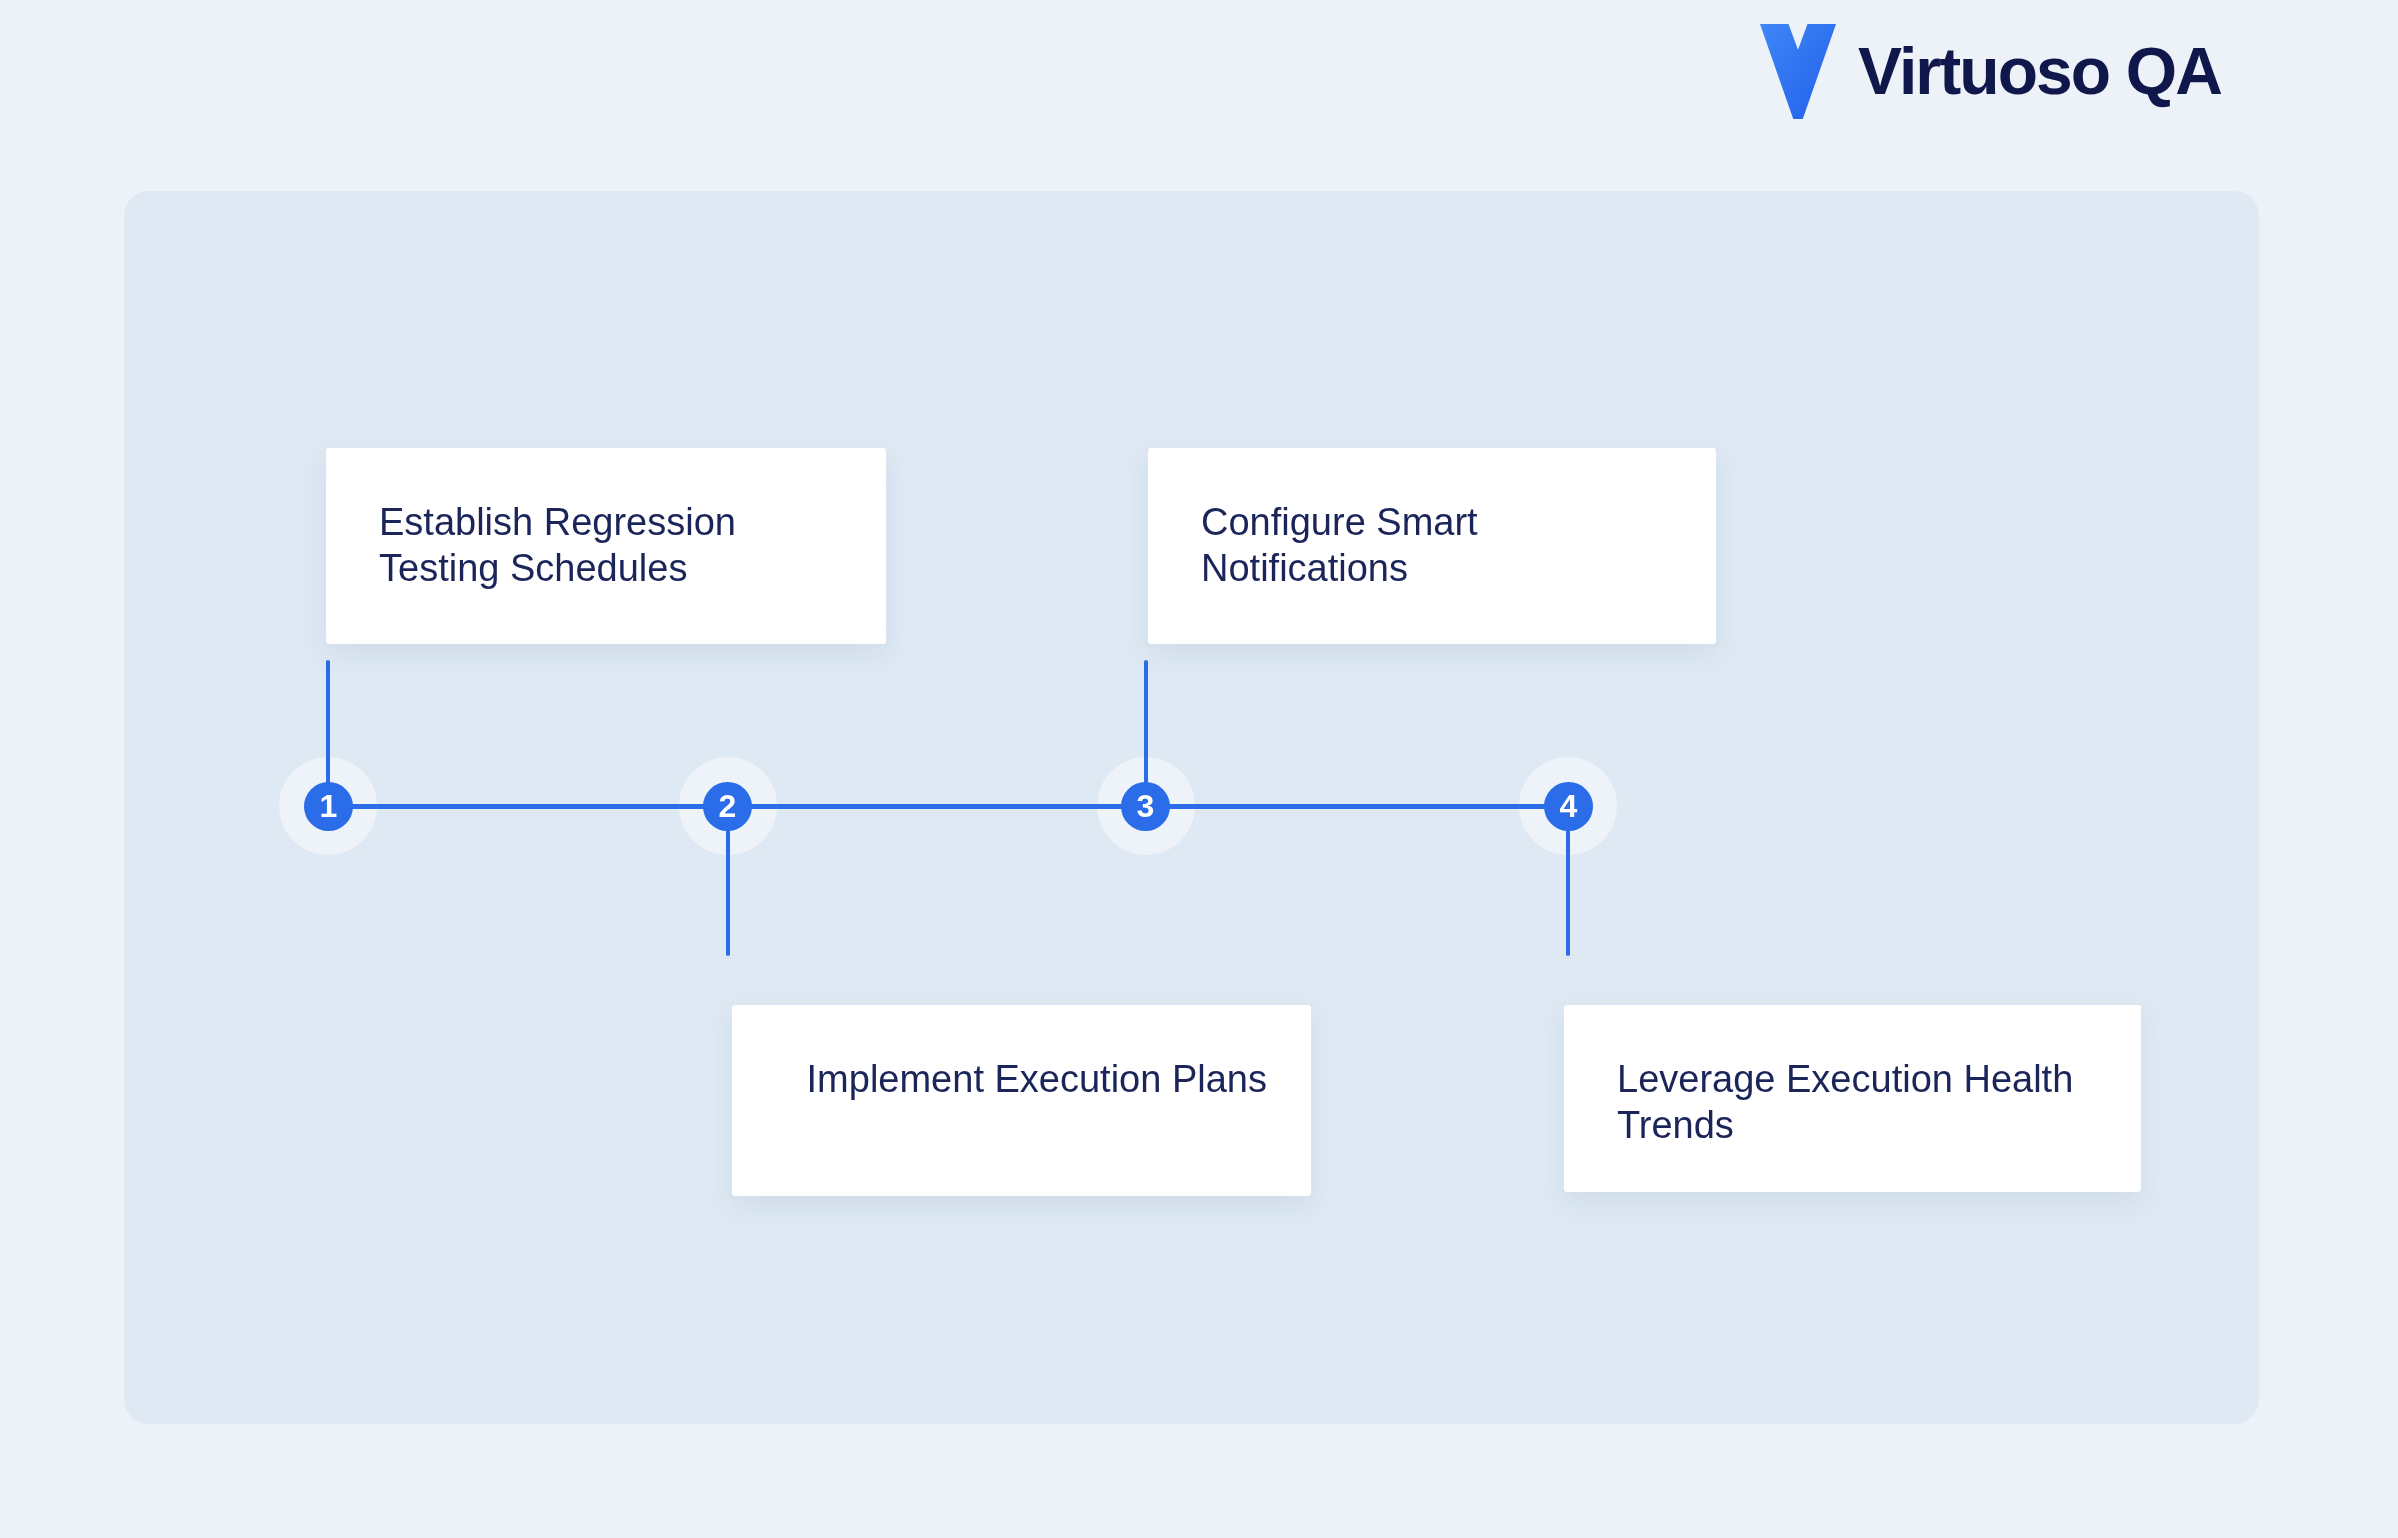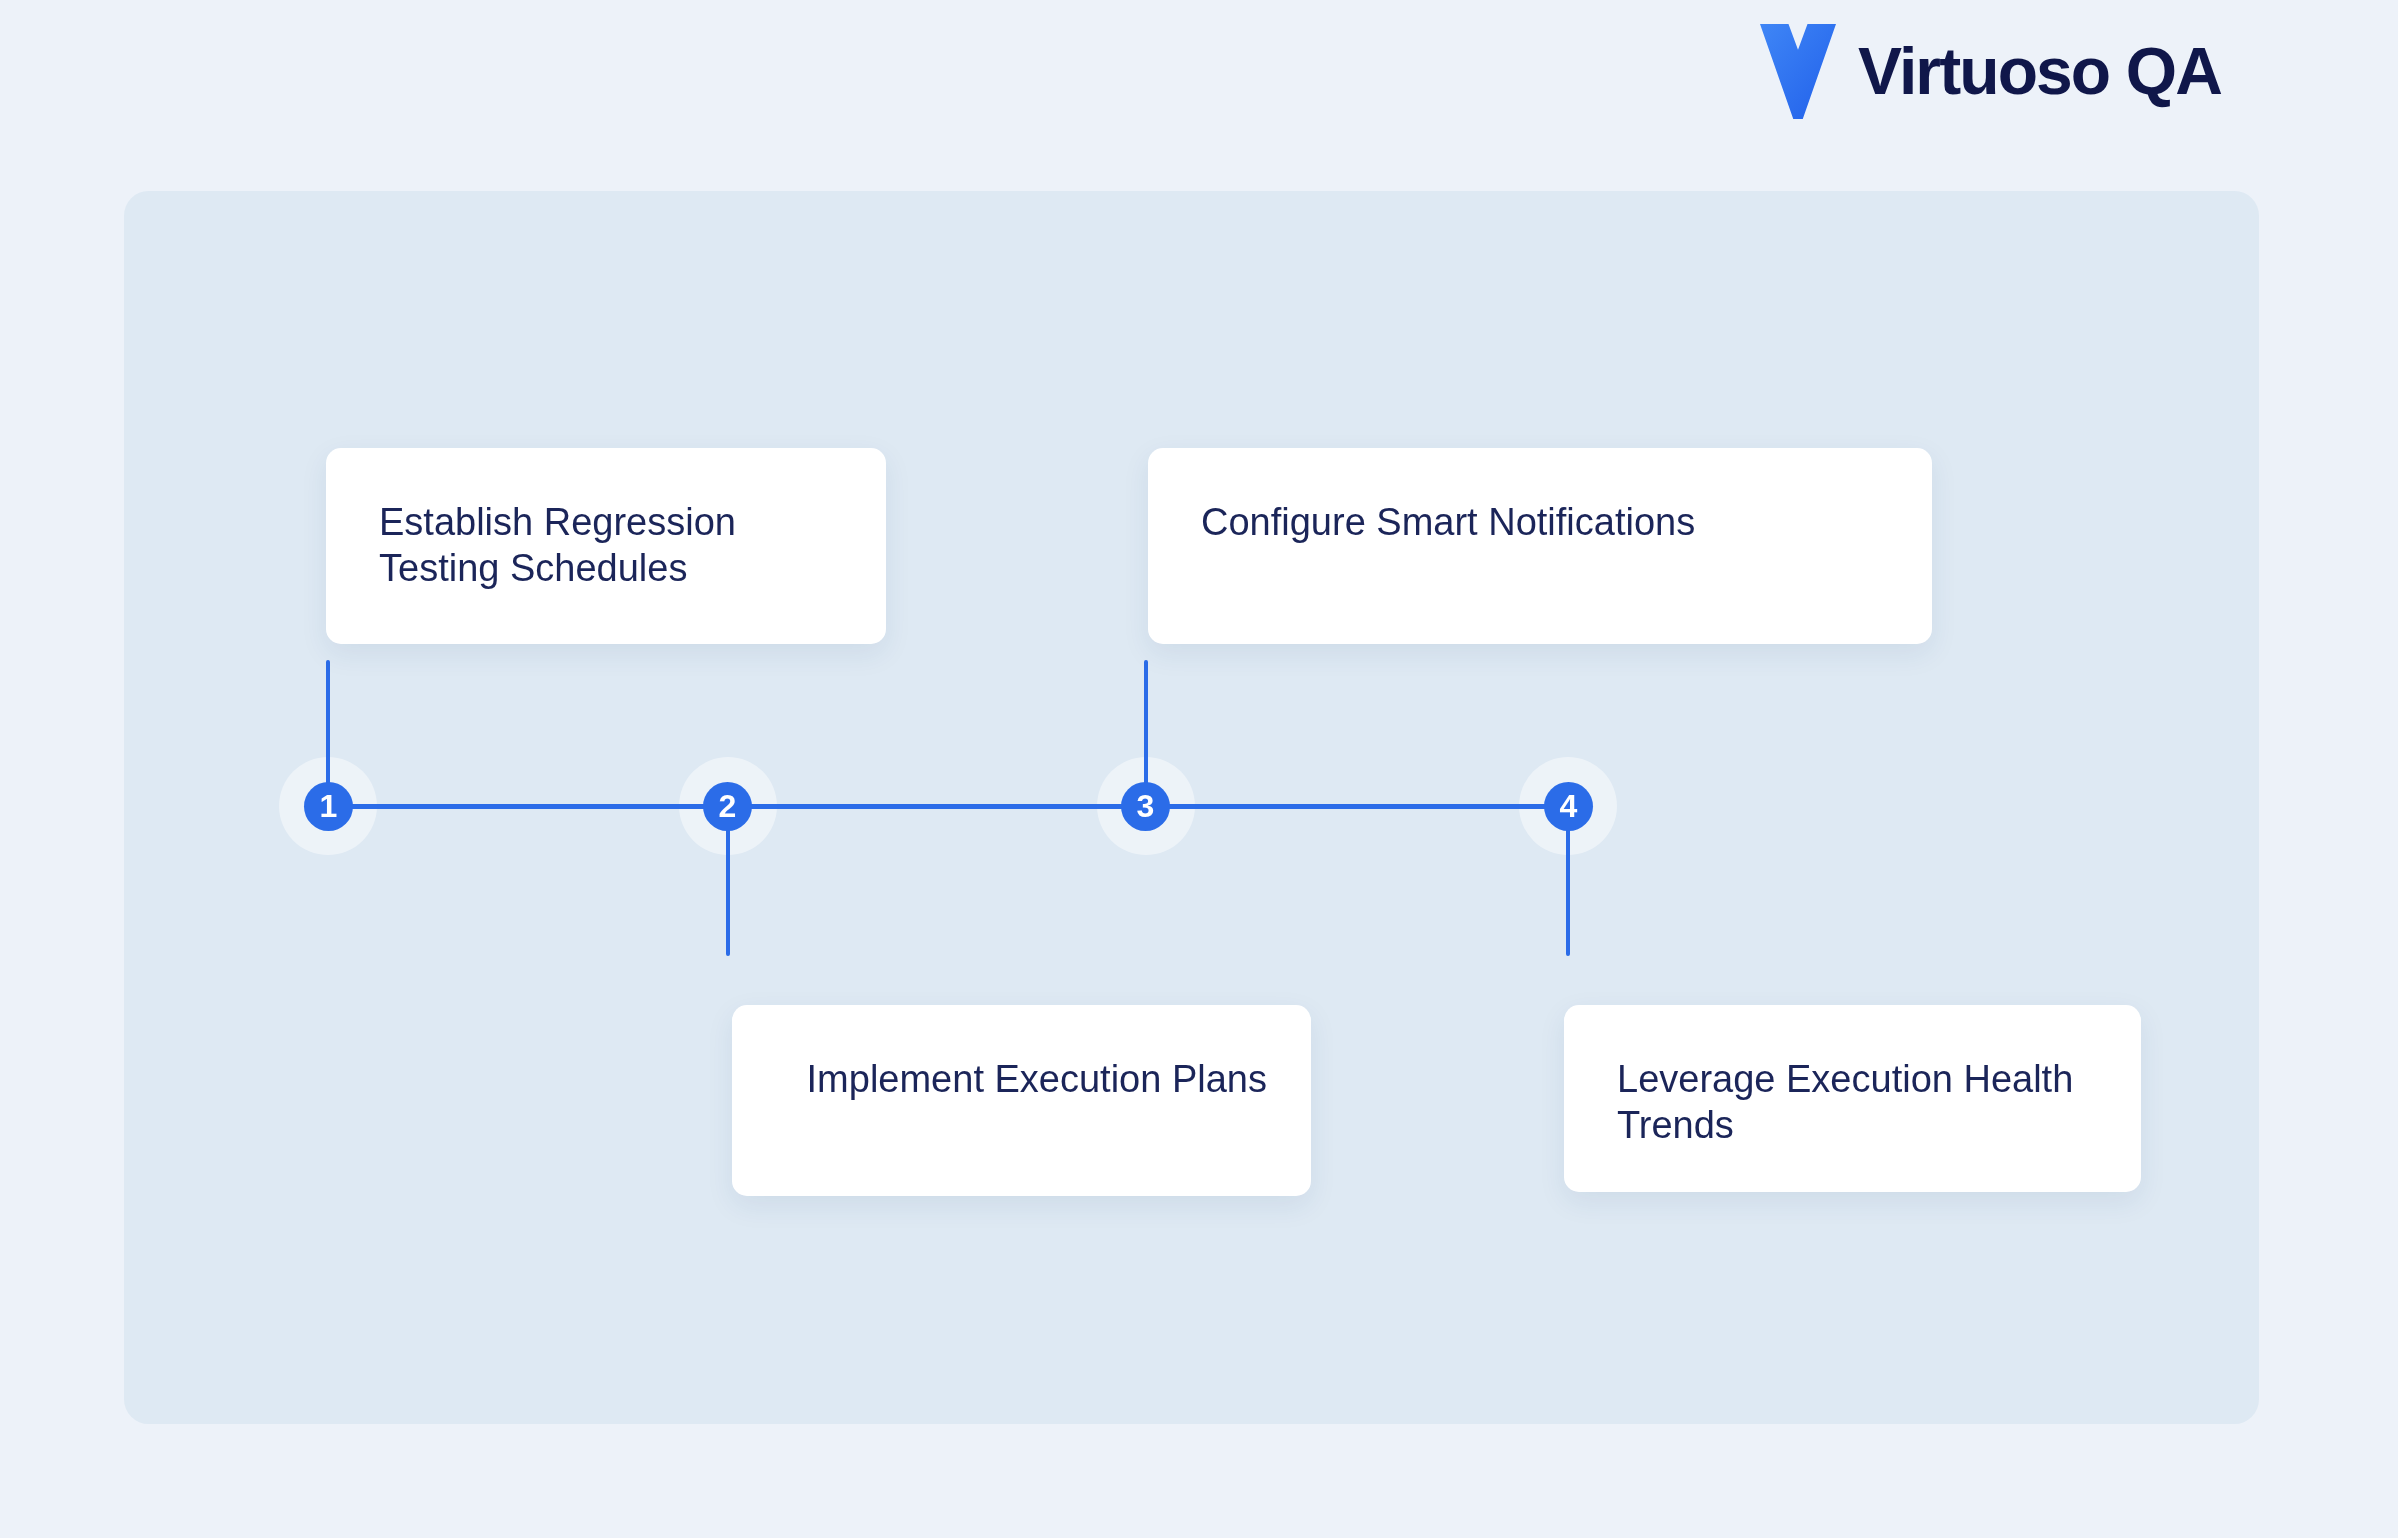--- a/index.html
+++ b/index.html
@@ -55,31 +55,31 @@
   .h1{left:279px;} .h2{left:679px;} .h3{left:1097px;} .h4{left:1519px;}
   .node{
     position:absolute; top:782px; width:49px; height:49px; border-radius:50%;
     background:var(--accent); color:var(--node-text); z-index:3;
     display:flex; align-items:center; justify-content:center;
     font-size:32px; font-weight:700;
   }
   .n1{left:304px;} .n2{left:703px;} .n3{left:1121px;} .n4{left:1544px;}
   
   .card{
-    position:absolute; background:var(--card-bg); border-radius:15px;
+    position:absolute; background:var(--card-bg); border-radius:3px;
     box-shadow:0 9.5px 28px rgba(23,58,110,0.08);
     padding:51px 44px 0 53px; z-index:4;
   }
   .card p{
     font-size:38px; line-height:1.22; font-weight:500;
     color:var(--card-text);
   }
   .c1{left:326px;  top:448px;  width:560px; height:196px;}
   .c2{left:732px;  top:1005px; width:579px; height:191px;text-align:right;}
-  .c3{left:1148px; top:448px;  width:784px; height:196px;}
+  .c3{left:1148px; top:448px;  width:568px; height:196px;}
   .c4{left:1564px; top:1005px; width:577px; height:187px;}
 </style>
 </head>
 <body>
 
 <header class="logo">
   <svg class="logo-v" viewBox="0 0 80 100" xmlns="http://www.w3.org/2000/svg" aria-hidden="true">
     <defs>
       <linearGradient id="vg" x1="0" y1="0" x2="1" y2="1">
         <stop offset="0" stop-color="#3f86f6"></stop>

